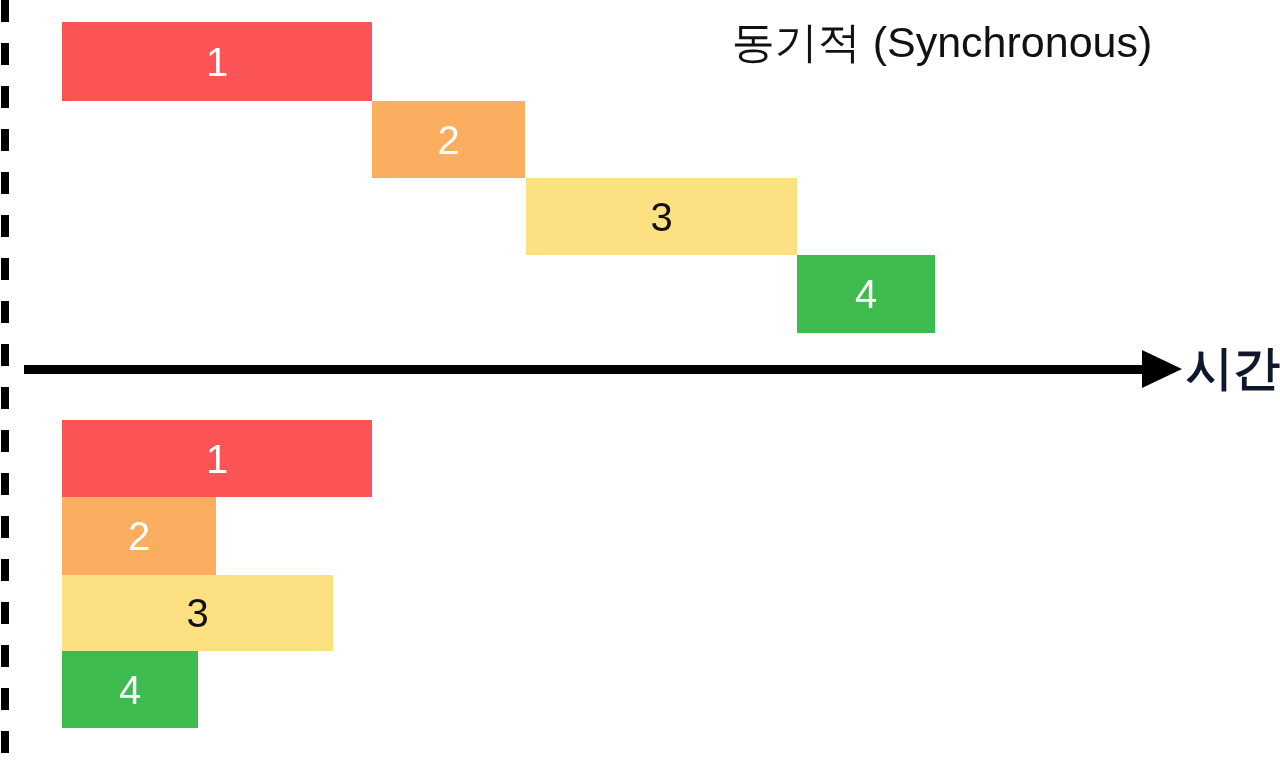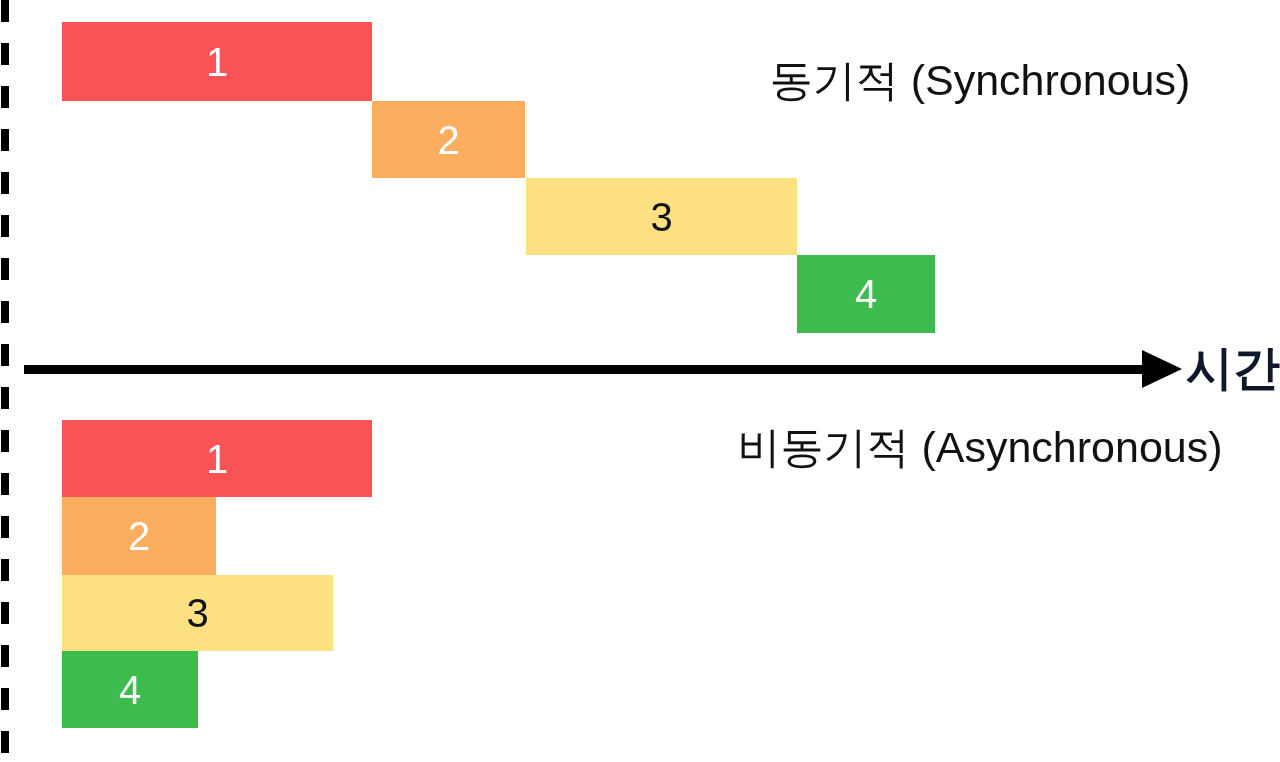--- a/index.html
+++ b/index.html
@@ -29,21 +29,21 @@
   }
   .section-title {
     position: absolute;
     transform: translateX(-50%);
     white-space: nowrap;
     font-size: 43px;
     font-weight: 400;
     color: #111111;
     line-height: 1.2;
   }
-  .sync-title  { left: 980px; top: 17px; margin-top: 38px; }
+  .sync-title  { left: 942px; top: 17px; }
   .async-title { left: 980px; top: 422px; }
   .task-bar {
     position: absolute;
     display: flex;
     align-items: center;
     justify-content: center;
     font-size: 40px;
     font-weight: 500;
     line-height: 1;
   }
@@ -77,21 +77,20 @@
   }
 </style>
 </head>
 <body>
 
 <div class="canvas">
   <div class="dashed-line"></div>
 
   <div class="section-title sync-title">동기적 (Synchronous)</div>
 
-  <div class="section-title async-title">비동기적 (Asynchronous)</div>
 
   <div id="bars-layer">
       <div class="task-bar" style="left: 62px; top: 22px; width: 310px; height: 79px; background: rgb(252, 83, 86); color: rgb(255, 255, 255);">
         <span>1</span>
       </div>
       <div class="task-bar" style="left: 372px; top: 101px; width: 153px; height: 77px; background: rgb(251, 173, 96); color: rgb(255, 255, 255);">
         <span>2</span>
       </div>
       <div class="task-bar" style="left: 526px; top: 178px; width: 271px; height: 77px; background: rgb(253, 224, 129); color: rgb(17, 17, 17);">
         <span>3</span>

